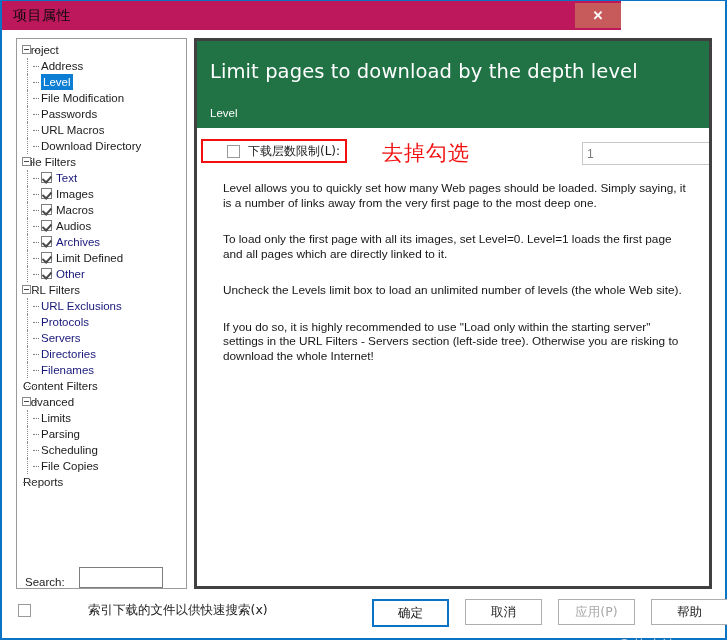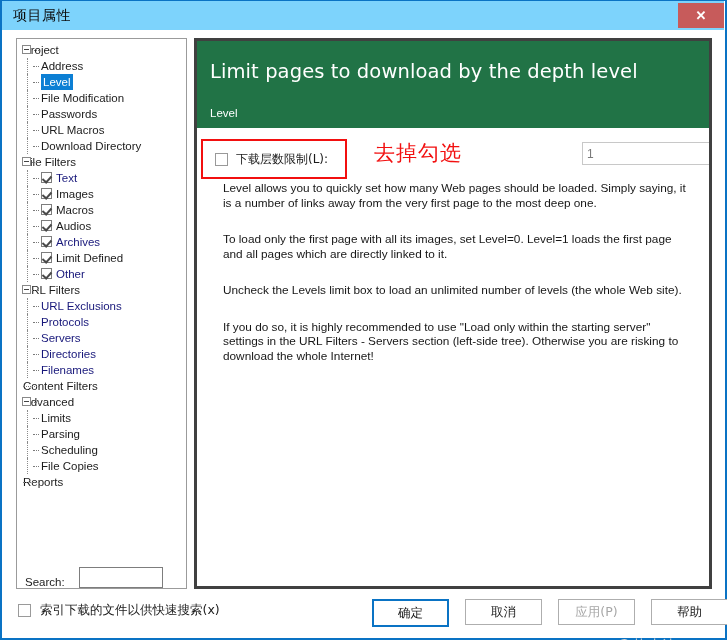--- a/index.html
+++ b/index.html
@@ -18,22 +18,22 @@
     width: 727px; height: 640px;
     background: #ffffff;
     border-left: 2px solid #0a73c4;
     border-right: 2px solid #0a73c4;
     border-bottom: 2px solid #0a73c4;
     border-top: 1px solid #0a73c4;
   }
   #titlebar {
     position: absolute;
     left: 0; top: 0;
-    width: 722px; height: 29px;
-    background: #7dd3fc;
+    width: 619px; height: 29px;
+    background: #be185d;
     display: flex;
     align-items: center;
   }
   #title-text {
     margin-left: 11px;
     font-size: 14px;
     color: #0b0b0b;
     font-family: "DejaVu Sans", "Liberation Sans", sans-serif;
     letter-spacing: .5px;
   }
@@ -206,44 +206,44 @@
 
   
   #limit-row {
     position: absolute;
     left: 0; top: 95px;
     width: 516px; height: 40px;
   }
   #redbox {
     position: absolute;
     left: 4px; top: 3px;
-    width: 146px; height: 40px;
+    width: 146px; height: 24px;
     border: 2px solid #f20f0f;
     background: #ffffff;
     display: flex;
     align-items: center;
-    padding-left: 12px;
+    padding-left: 24px;
   }
   #limit-check {
     width: 13px; height: 13px;
     border: 1px solid #999999;
     background: #ffffff;
     flex: 0 0 auto;
     cursor: pointer;
   }
   #limit-label {
     margin-left: 8px;
     font-size: 12px;
     color: #1b1b1b;
     font-family: "DejaVu Sans", "Liberation Sans", sans-serif;
     white-space: nowrap;
   }
   #annotation {
     position: absolute;
-    left: 177px; top: 3px;
+    left: 185px; top: 3px;
     color: #f20f0f;
     font-size: 21px;
     font-family: "DejaVu Sans", "Liberation Sans", sans-serif;
     letter-spacing: 1px;
   }
   #spin-wrap {
     position: absolute;
     right: 7px; top: 6px;
     width: 124px; height: 23px;
     display: flex;
@@ -271,21 +271,21 @@
     font-size: 11.8px;
     line-height: 14.5px;
     color: #161616;
     font-family: "Liberation Sans", sans-serif;
   }
 
   
   #index-row {
     position: absolute;
     left: 16px; top: 572px;
-    display: flex; align-items: center;
+    display: flex; align-items: center; gap: 48px;
   }
   #index-check {
     width: 13px; height: 13px;
     border: 1px solid #9a9a9a;
     background: #ffffff;
     cursor: pointer;
   }
   #index-label {
     margin-left: 9px;
     font-size: 12.5px;

